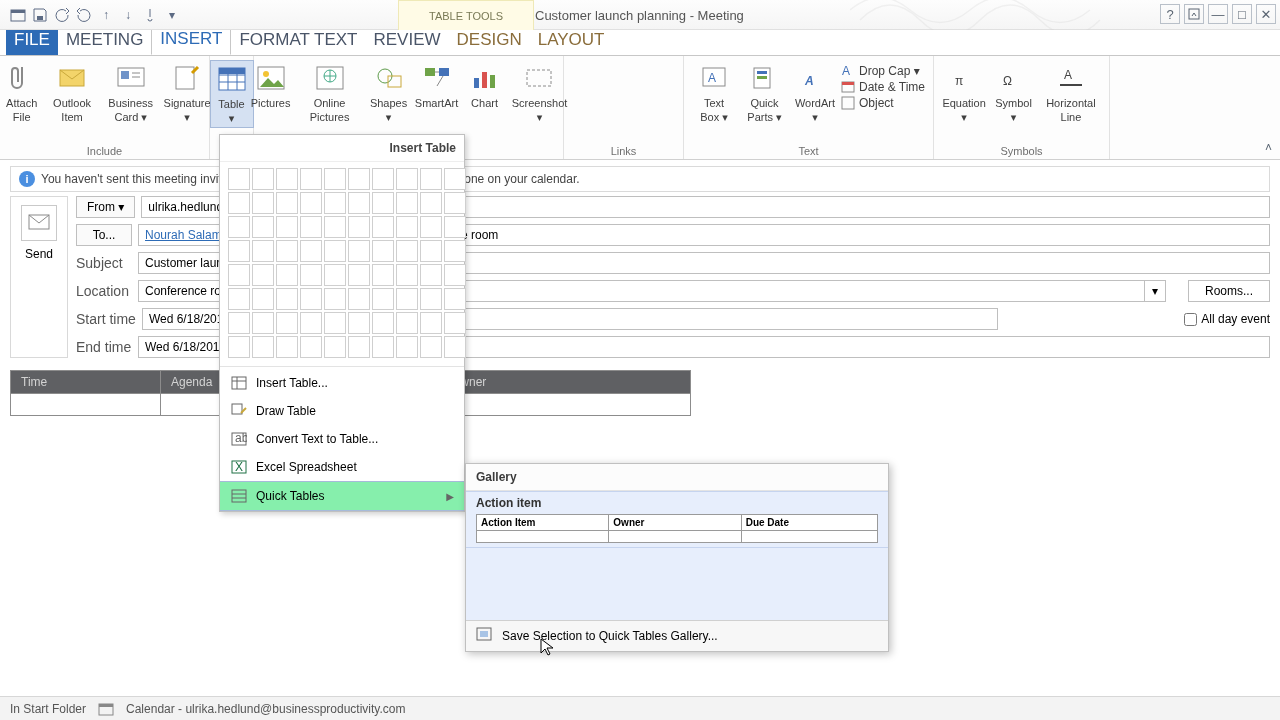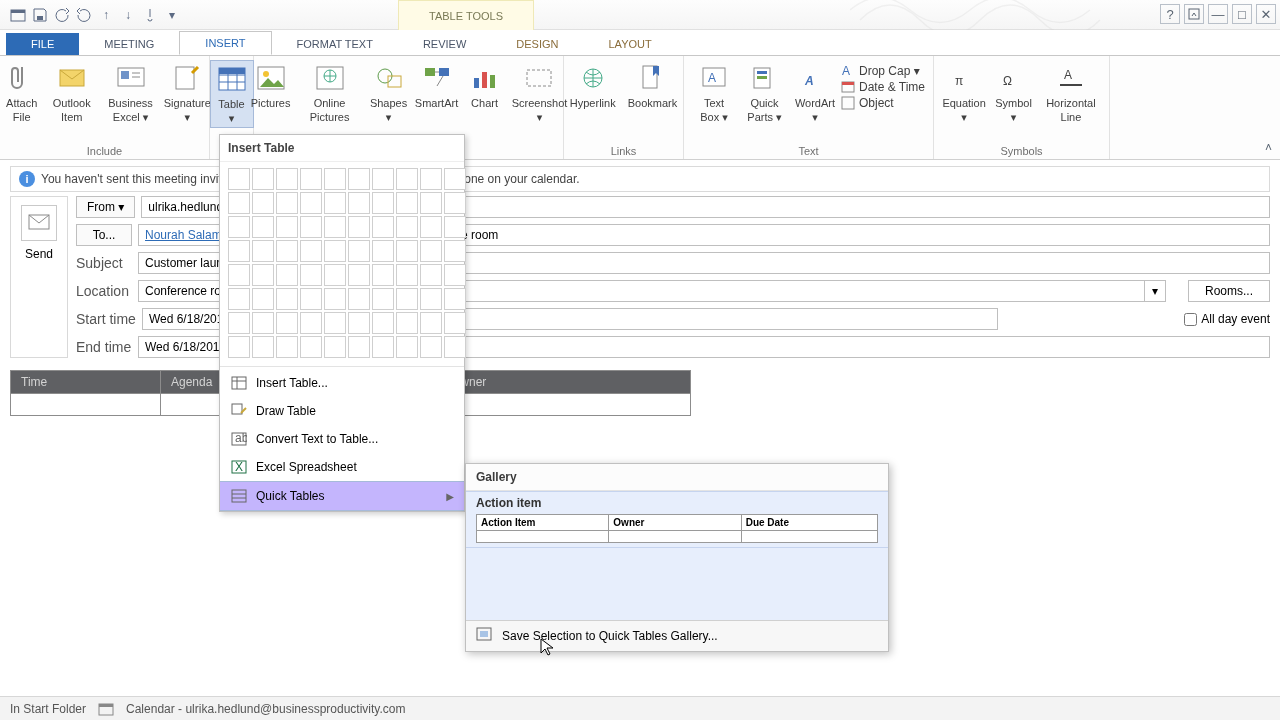--- a/index.html
+++ b/index.html
@@ -6,21 +6,21 @@
 body{background:#fff;width:1280px;height:720px;overflow:hidden;position:relative;}
 .titlebar{height:30px;background:linear-gradient(#fdfdfd,#f5f5f5);display:flex;align-items:center;border-bottom:1px solid #e0e0e0;position:relative;}
 .qat{display:flex;gap:6px;padding-left:10px;align-items:center;}
 .qat span{width:16px;height:16px;display:inline-flex;align-items:center;justify-content:center;color:#5d6b84;}
 .tabletools{position:absolute;left:398px;top:0;height:30px;display:flex;align-items:center;padding:4px 30px;background:#fffbe6;border:1px solid #efe9b7;border-bottom:none;font-size:11px;color:#7a7a56;}
 .title{position:absolute;left:535px;top:0;height:30px;display:flex;align-items:center;color:#555;font-size:13px;}
 .winbtns{position:absolute;right:4px;top:4px;display:flex;gap:4px;}
 .winbtns span{width:20px;height:20px;border:1px solid #b9c0c9;display:inline-flex;align-items:center;justify-content:center;color:#5a6572;font-size:13px;}
 .deco{position:absolute;right:170px;top:-10px;width:260px;height:40px;opacity:.25;}
 .ribbon-tabs{height:26px;display:flex;align-items:flex-end;border-bottom:1px solid #c7c7c7;padding-left:6px;}
-.rtab{padding:5px 25px;color:#4a5568;text-transform:uppercase;font-size:11px;cursor:pointer;}
+.rtab{padding:5px 8px;color:#4a5568;text-transform:uppercase;font-size:17px;cursor:pointer;}
 .rtab.file{background:#2d6bb6;color:#fff;}
 .rtab.active{border:1px solid #c7c7c7;border-bottom:1px solid #fff;background:#fff;color:#2d6bb6;}
 .rtab.ctx{color:#8a6d3b;}
 .ribbon{height:104px;background:#fdfdfd;border-bottom:1px solid #d0d0d0;display:flex;position:relative;}
 .rgroup{border-right:1px solid #e2e2e2;padding:4px 8px 0;display:flex;flex-direction:column;align-items:center;}
 .rgroup .items{display:flex;gap:4px;align-items:flex-start;}
 .rbtn{display:flex;flex-direction:column;align-items:center;justify-content:flex-start;min-width:44px;padding:2px 4px;text-align:center;line-height:14px;cursor:pointer;}
 .rbtn .ico{width:32px;height:32px;display:flex;align-items:center;justify-content:center;margin-bottom:2px;}
 .rbtn .lbl{font-size:11px;color:#404040;}
 .rbtn.active{background:#d5e1f2;border:1px solid #a6bad9;}
@@ -48,27 +48,27 @@
 .chkwrap{display:flex;align-items:center;gap:4px;margin-left:10px;}
 .chkwrap input{width:13px;height:13px;}
 
 .editor{margin:12px 10px;}
 .etable{border-collapse:collapse;}
 .etable th{background:#5f6063;color:#d3d3d3;border:1px solid #8c8c8c;padding:4px 10px;font-weight:normal;text-align:left;}
 .etable td{border:1px solid #8c8c8c;height:22px;}
 
 
 .tabledd{position:absolute;left:219px;top:134px;width:246px;background:#fff;border:1px solid #c0c0c0;box-shadow:2px 2px 6px rgba(0,0,0,.2);z-index:20;}
-.ddtitle{padding:6px 8px;font-weight:bold;color:#444;font-size:12px;border-bottom:1px solid #eee;}
+.ddtitle{padding:6px 8px;font-weight:bold;color:#444;font-size:12px;border-bottom:1px solid #eee;text-align:right;}
 .gridpick{padding:6px 8px;display:grid;grid-template-columns:repeat(10,22px);grid-auto-rows:22px;gap:2px;}
 .gridpick span{border:1px solid #cfcfcf;background:#fff;}
 .ddsep{border-top:1px solid #e3e3e3;margin:2px 0;}
 .dditem{display:flex;align-items:center;gap:8px;padding:5px 10px;cursor:pointer;}
 .dditem .dico{width:18px;height:18px;display:inline-flex;align-items:center;justify-content:center;}
-.dditem.highlight{background:#c4b5fd;border-top:1px solid #a6bad9;border-bottom:1px solid #a6bad9;}
+.dditem.highlight{background:#86efac;border-top:1px solid #a6bad9;border-bottom:1px solid #a6bad9;}
 .dditem .caret{margin-left:auto;font-size:10px;color:#666;}
 
 
 .qtfly{position:absolute;left:465px;top:463px;width:424px;background:#fcfcfc;border:1px solid #c0c0c0;box-shadow:2px 2px 8px rgba(0,0,0,.25);z-index:25;}
 .qthdr{padding:6px 10px;font-weight:bold;color:#3b3b3b;border-bottom:1px solid #e4e4e4;}
 .qtprev{padding:4px 10px;background:#e7eefc;border-top:1px solid #c6d4ef;border-bottom:1px solid #c6d4ef;}
 .qtprev .pname{font-weight:bold;color:#333;margin-bottom:4px;}
 .qtprev table{width:100%;border-collapse:collapse;background:#fff;}
 .qtprev th{border:1px solid #9a9a9a;font-size:10px;font-weight:bold;text-align:left;padding:2px 4px;}
 .qtprev td{border:1px solid #9a9a9a;height:12px;}
@@ -114,20 +114,21 @@
     <span>↑</span>
     <span>↓</span>
     <span>
         <svg width="16" height="16">
           <path d="M8 2v8M6 12a2 2 0 0 0 4 0" fill="none" stroke="#5d6b84"></path>
         </svg>
       </span>
     <span>▾</span>
   </div>
   <div class="tabletools">TABLE TOOLS</div>
+  <div class="title">Customer launch planning - Meeting</div>
   <svg class="deco">
       <path d="M10 30 Q40 0 70 30 T130 30 T190 30 T250 30" fill="none" stroke="#cfcfcf" stroke-width="1.5"></path>
       <path d="M0 20 Q30 -5 60 20 T120 20 T180 20 T240 20" fill="none" stroke="#cfcfcf" stroke-width="1.5"></path>
     </svg>
   <div class="winbtns">
     <span>?</span>
     <span>
         <svg width="12" height="12">
           <rect x="1" y="1" width="10" height="10" fill="none" stroke="#5a6572"></rect>
           <path d="M4 8l2-3 2 3" fill="none" stroke="#5a6572"></path>
@@ -171,21 +172,21 @@
         </div>
       <div class="rbtn">
           <div class="ico">
             <svg width="28" height="22">
               <rect x="1" y="1" width="26" height="18" fill="#fff" stroke="#8a8a8a"></rect>
               <rect x="4" y="4" width="8" height="8" fill="#6f93c9"></rect>
               <line x1="15" y1="6" x2="23" y2="6" stroke="#8a8a8a"></line>
               <line x1="15" y1="10" x2="23" y2="10" stroke="#8a8a8a"></line>
             </svg>
           </div>
-          <div class="lbl">Business Excel ▾</div>
+          <div class="lbl">Business Card ▾</div>
         </div>
       <div class="rbtn">
           <div class="ico">
             <svg width="26" height="26">
               <rect x="2" y="2" width="18" height="22" fill="#fff" stroke="#8a8a8a"></rect>
               <path d="M18 8l6-6" stroke="#d49b00" stroke-width="3"></path>
             </svg>
           </div>
           <div class="lbl">Signature ▾</div>
         </div>
@@ -268,40 +269,20 @@
             <svg width="28" height="24">
               <rect x="2" y="4" width="24" height="16" fill="none" stroke="#8a8a8a" stroke-dasharray="3 2"></rect>
             </svg>
           </div>
           <div class="lbl">Screenshot ▾</div>
         </div>
     </div>
   </div>
 
   <div class="rgroup" style="width:120px">
-    <div class="items">
-      <div class="rbtn">
-          <div class="ico">
-            <svg width="28" height="24">
-              <circle cx="14" cy="12" r="9" fill="none" stroke="#4a8"></circle>
-              <path d="M5 12h18M14 3v18M7 6q7 6 14 0M7 18q7-6 14 0" fill="none" stroke="#4a8"></path>
-            </svg>
-          </div>
-          <div class="lbl">Hyperlink</div>
-        </div>
-      <div class="rbtn">
-          <div class="ico">
-            <svg width="22" height="26">
-              <rect x="2" y="1" width="14" height="22" fill="#fff" stroke="#8a8a8a"></rect>
-              <path d="M12 1h6v10l-3-3-3 3z" fill="#4472b8"></path>
-            </svg>
-          </div>
-          <div class="lbl">Bookmark</div>
-        </div>
-    </div>
     <div class="gname">Links</div>
   </div>
 
   <div class="rgroup" style="width:250px">
     <div class="items">
       <div class="rbtn">
           <div class="ico">
             <svg width="26" height="24">
               <rect x="2" y="2" width="22" height="18" fill="#fff" stroke="#8a8a8a"></rect>
               <text x="7" y="16" font-size="12" fill="#4472b8">A</text>

